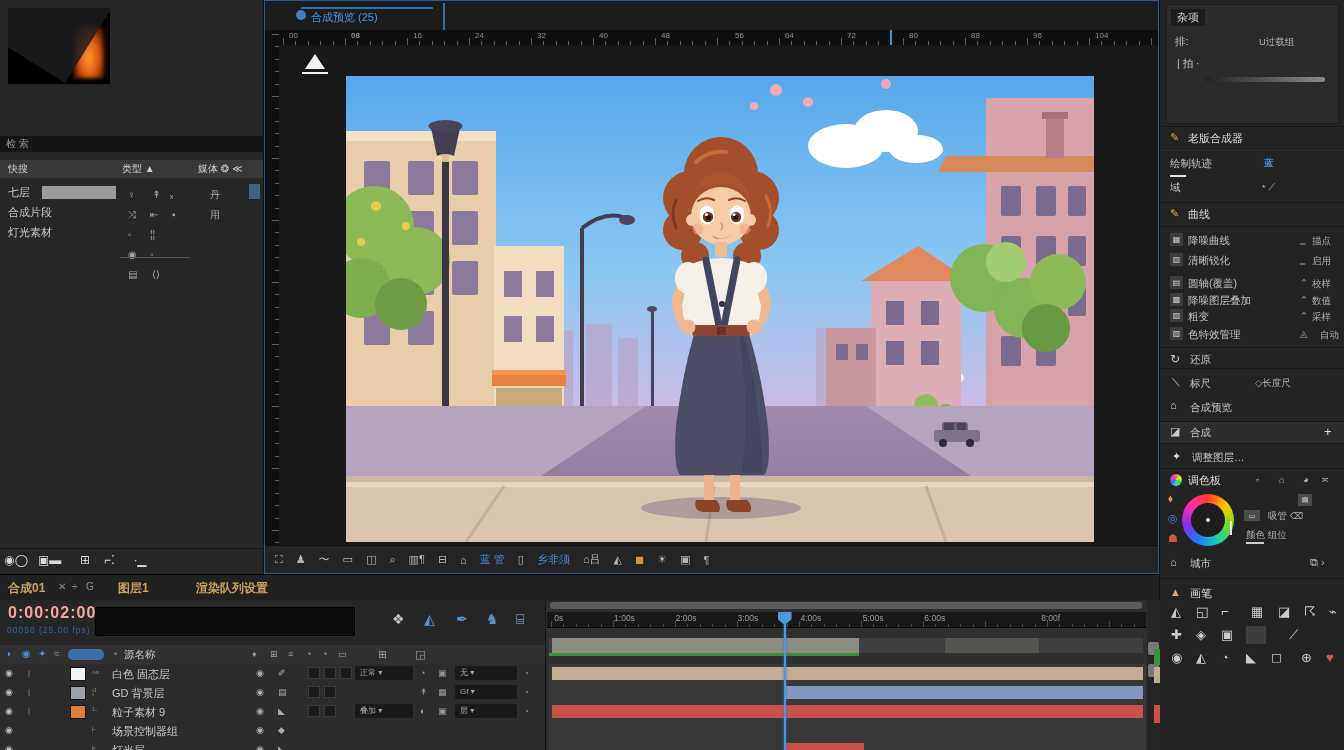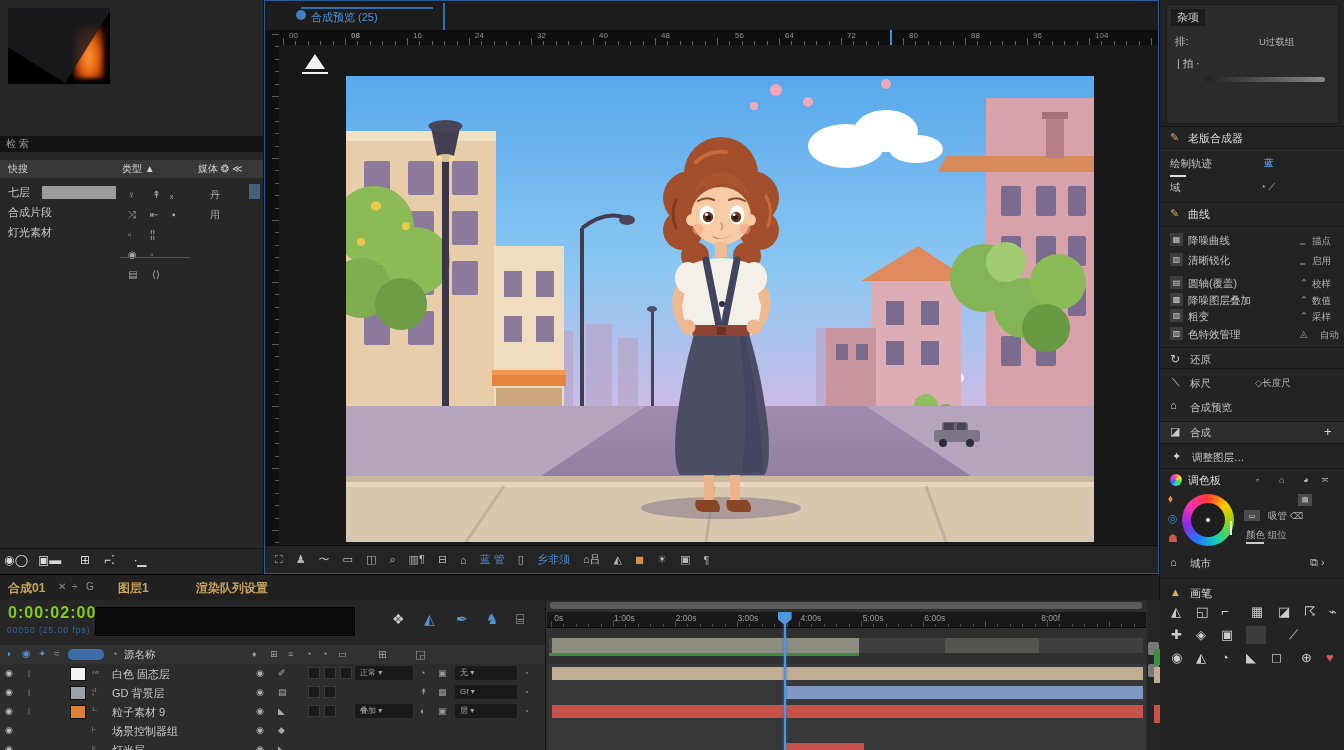--- a/index.html
+++ b/index.html
@@ -64,21 +64,21 @@
   #color-wheel .hole{position:absolute;left:9px;top:9px;width:34px;height:34px;border-radius:50%;background:#1d1d1d;}
   #color-wheel .dot{position:absolute;left:24px;top:24px;width:4px;height:4px;border-radius:50%;background:#fff;}
   .mini-chip{position:absolute;background:#4c4c4c;color:#ddd;font-size:7px;text-align:center;}
   .brush-ic{position:absolute;font-size:13px;color:#cccccc;}
 
   
   #timeline{left:0;top:574px;width:1159px;height:176px;background:#262626;border-top:1px solid #000;}
   #tl-tabs{position:absolute;left:0;top:0;width:1159px;height:25px;background:#212121;}
   .tl-tab{position:absolute;top:5px;font-size:12px;color:#c9a35c;font-weight:bold;}
   .tl-tab-ic{position:absolute;top:6px;font-size:10px;color:#8f8f8f;}
-  #tl-timecode{position:absolute;left:8px;top:29px;font-size:16px;font-weight:bold;color:#84cc16;letter-spacing:1px;}
+  #tl-timecode{position:absolute;left:8px;top:29px;font-size:16px;font-weight:bold;color:#fca5a5;letter-spacing:1px;}
   #tl-timecode-sub{position:absolute;left:7px;top:50px;font-size:8.5px;color:#35639f;letter-spacing:1px;}
   #tl-search{position:absolute;left:95px;top:32px;width:258px;height:27px;background:#0c0c0c;border:1px solid #000;border-radius:2px;}
   .tl-toggle{position:absolute;top:36px;font-size:14px;}
   #tl-header{position:absolute;left:0;top:70px;width:545px;height:19px;background:#313131;border-bottom:1px solid #1d1d1d;font-size:9px;color:#b5b5b5;}
   .tl-row{position:absolute;left:0;width:545px;height:19px;background:#2c2c2c;border-bottom:1px solid #222;}
   .tl-row .nm{position:absolute;left:112px;top:3px;font-size:11px;color:#cacaca;}
   .swatch{position:absolute;left:70px;top:3px;width:14px;height:12px;border:1px solid #111;}
   .swbox{position:absolute;width:12px;height:12px;background:#1b1b1b;border:1px solid #3a3a3a;box-sizing:border-box;top:3px;}
   .modebox{position:absolute;top:2px;height:14px;background:#191919;border-radius:2px;color:#a5a5a5;font-size:8px;line-height:14px;padding-left:5px;box-sizing:border-box;}
   

